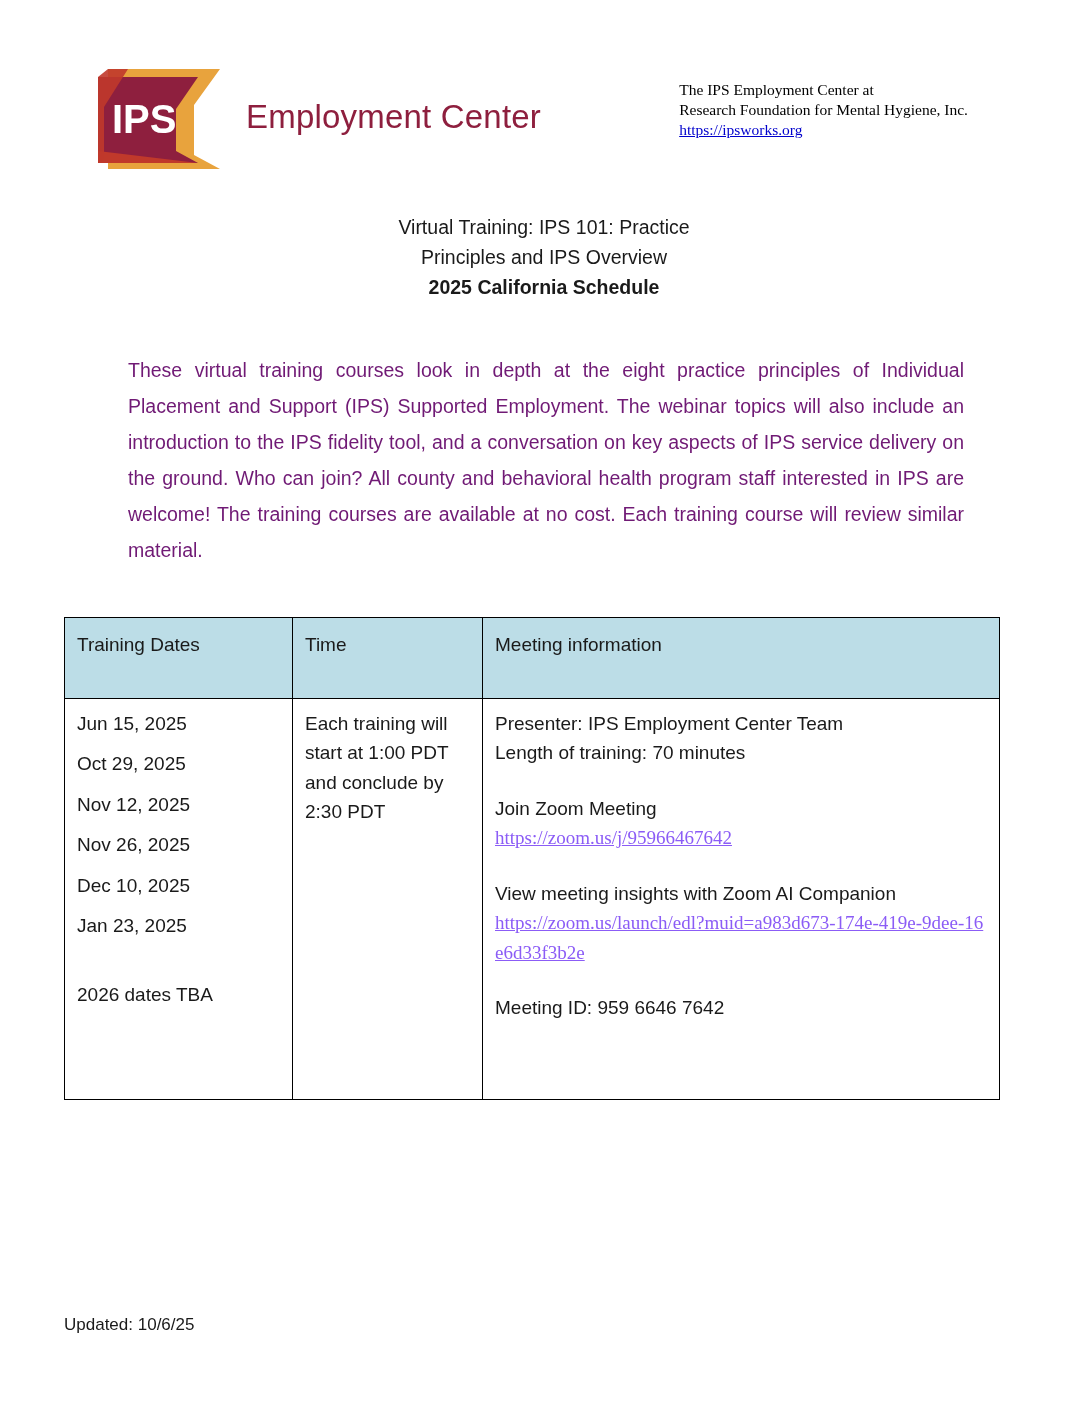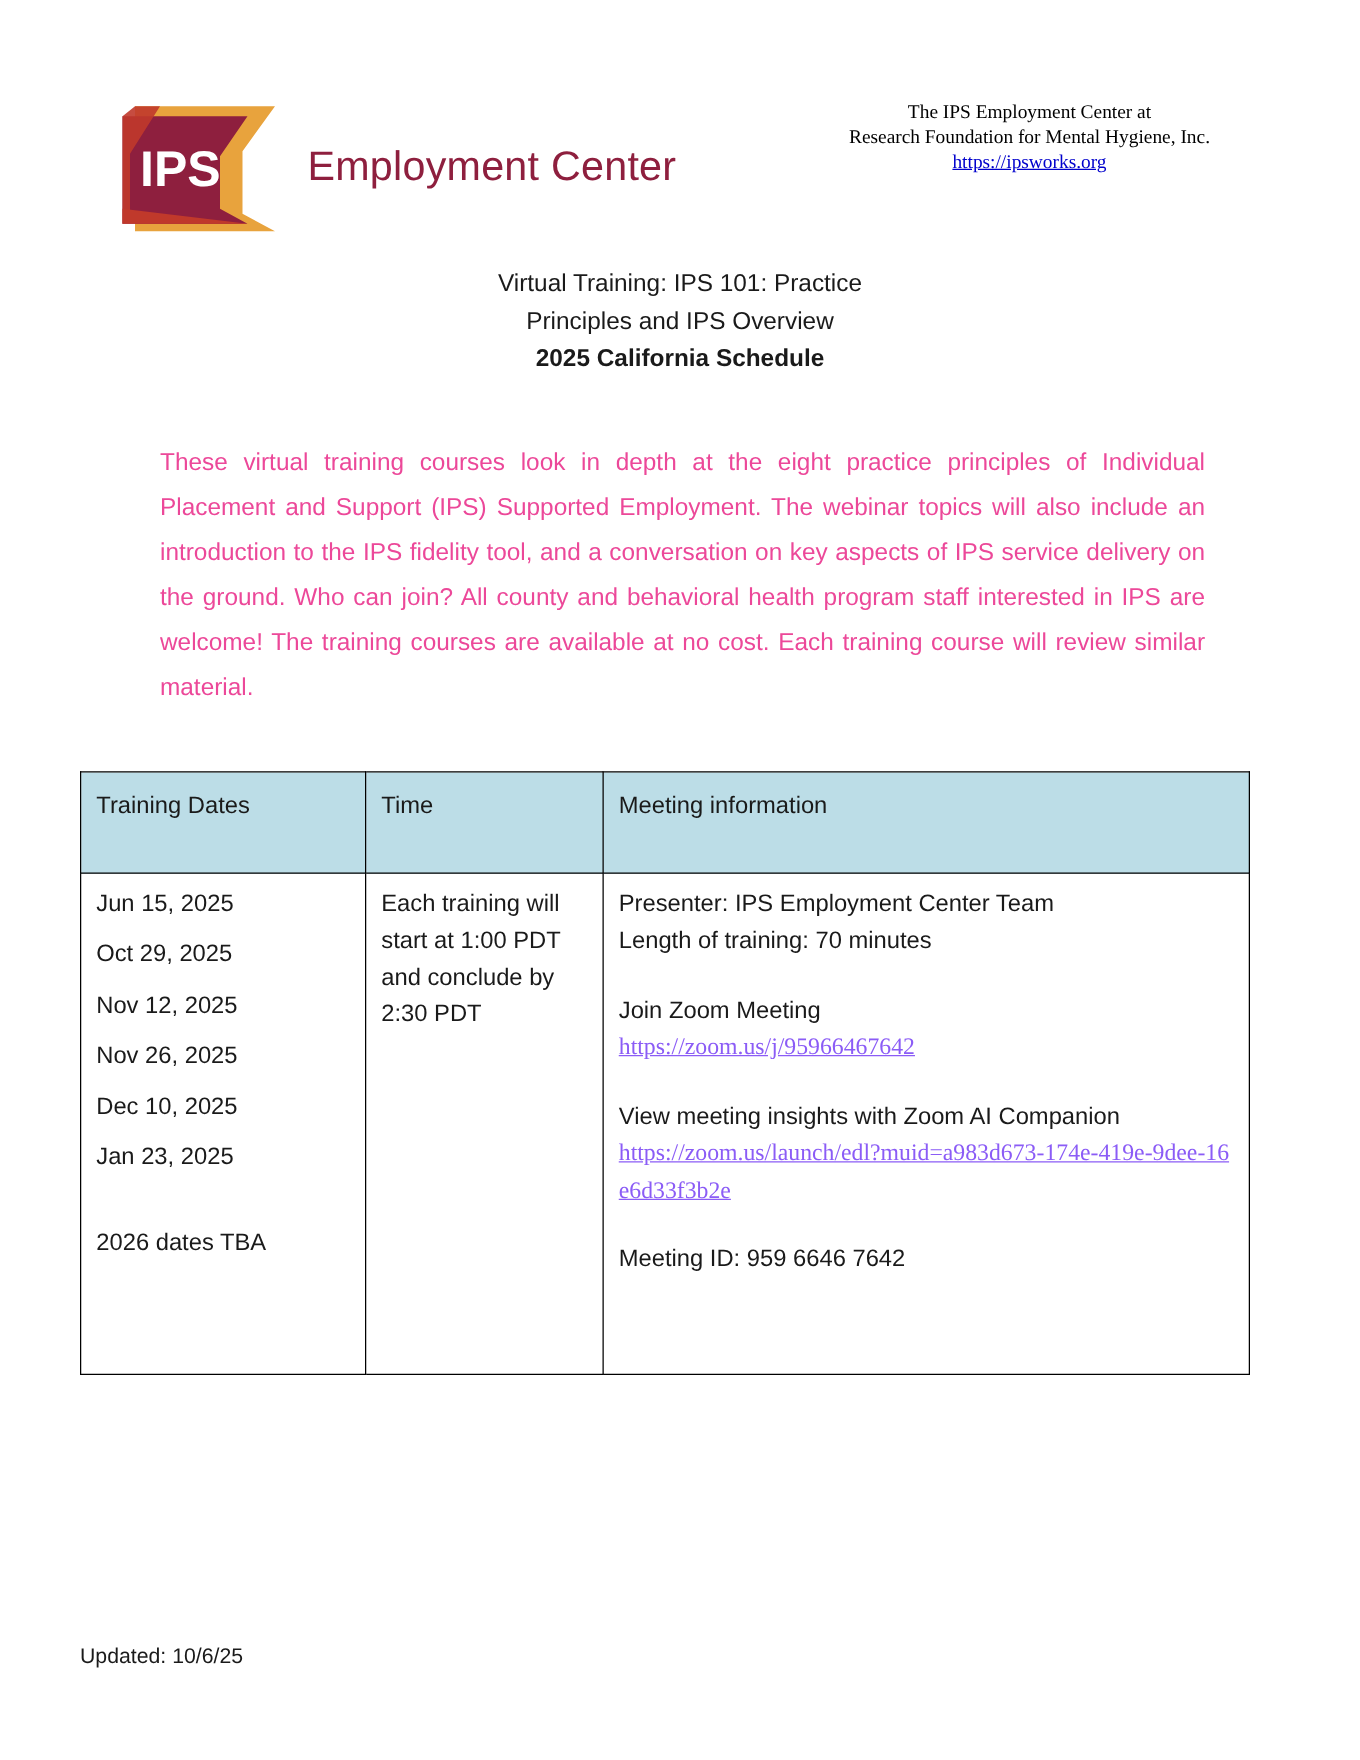--- a/index.html
+++ b/index.html
@@ -27,21 +27,21 @@
     position: absolute;
     top: 62px;
     left: 64px;
     right: 64px;
     height: 120px;
   }
 
   .logo-wrap {
     position: absolute;
     left: 30px;
-    top: 16px;
+    top: 0;
     width: 460px;
     height: 110px;
     display: flex;
     align-items: center;
     text-align: right;
   }
 
   .logo-mark {
     position: relative;
     width: 130px;
@@ -56,21 +56,21 @@
     color: #8e1f3e;
     letter-spacing: 0.2px;
     margin-left: 22px;
     white-space: nowrap;
   }
 
   .header-right {
     position: absolute;
     right: 56px;
     top: 18px;
-    text-align: center;
+    text-align: left;
     font-family: "Liberation Serif", serif;
     font-size: 15.5px;
     line-height: 1.28;
     color: #000;
   }
   .header-right a {
     color: #0000cc;
     text-decoration: underline;
   }
 
@@ -91,21 +91,21 @@
 
   
   .para {
     position: absolute;
     top: 352px;
     left: 128px;
     width: 836px;
     font-size: 19.5px;
     line-height: 1.85;
     text-align: justify;
-    color: #ec4899;
+    color: #701a75;
   }
 
   
   .table-wrap {
     position: absolute;
     top: 617px;
     left: 64px;
     width: 935px;
   }
   table.schedule {

